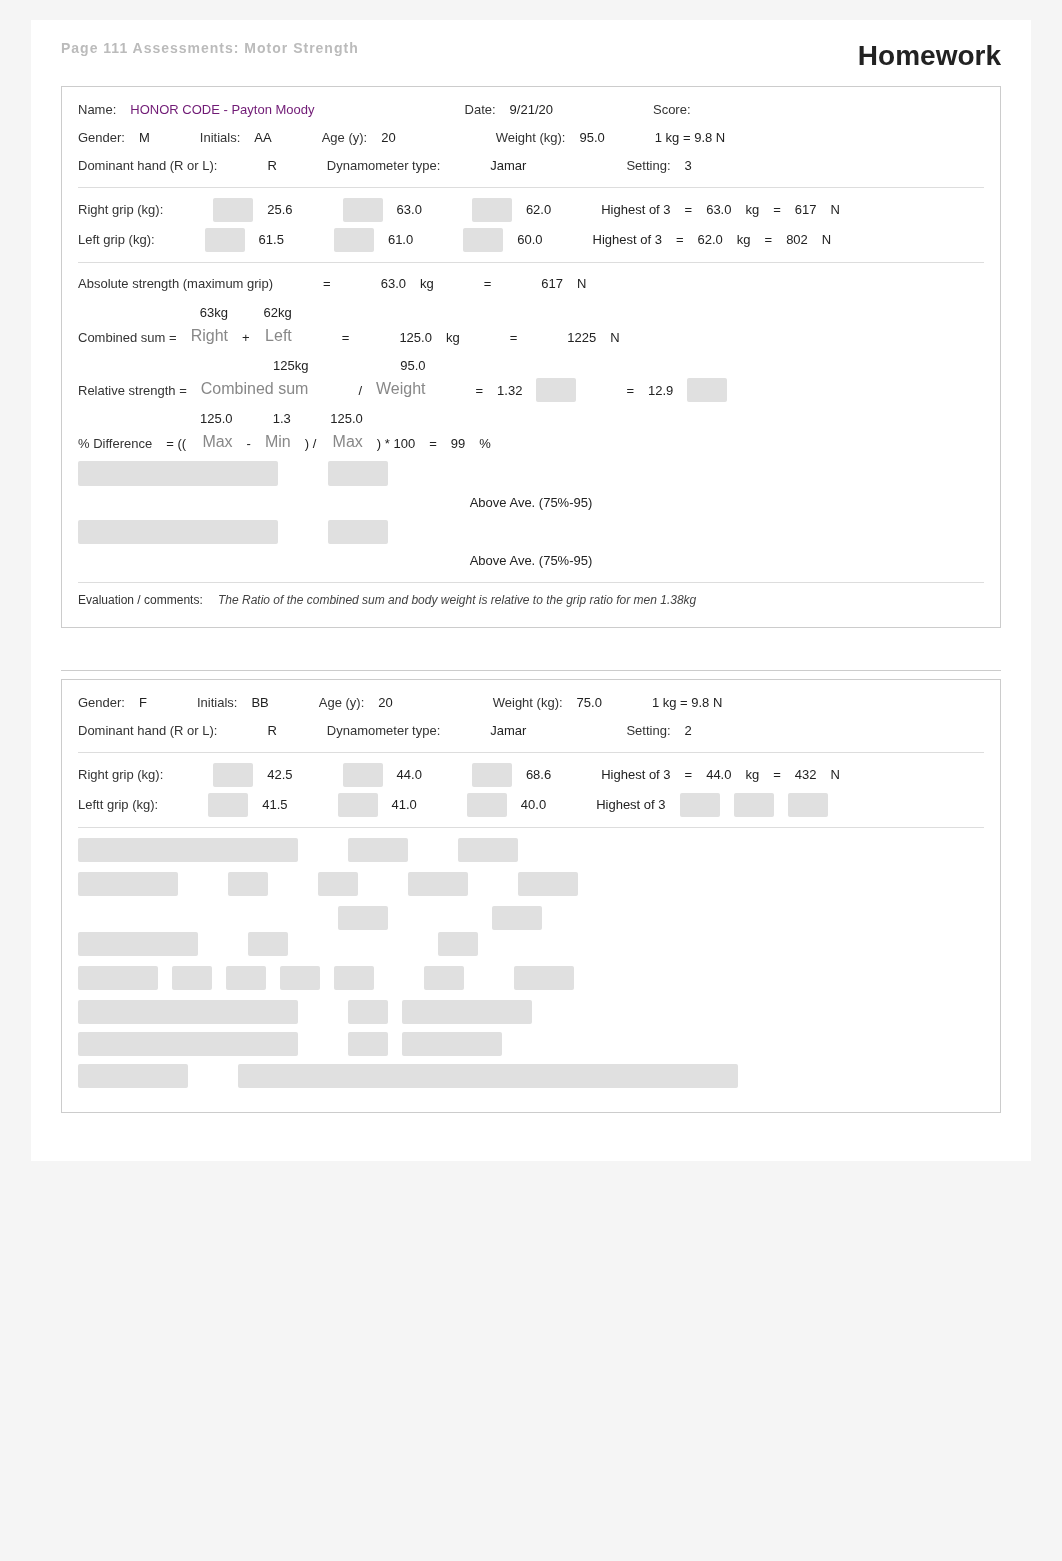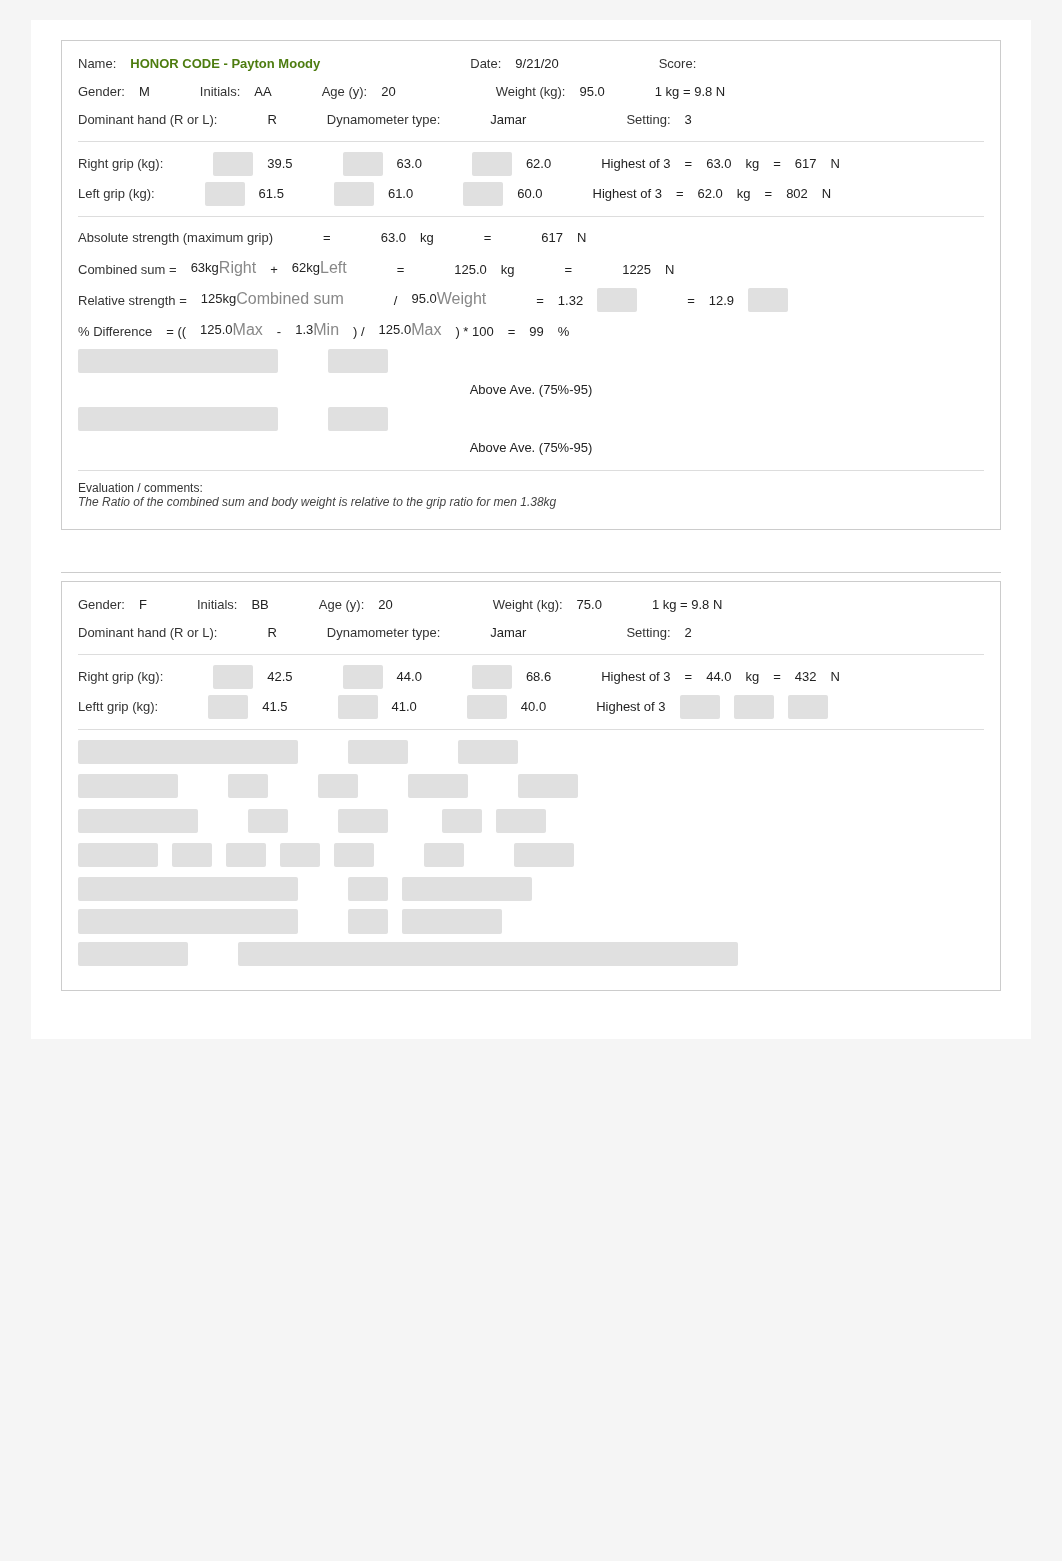--- a/index.html
+++ b/index.html
@@ -52,22 +52,22 @@
       color: #333;
       white-space: nowrap;
       text-align: center;
     }
     .value {
       font-weight: normal;
       color: #222;
       white-space: nowrap;
     }
     .honor-code {
-      color: #4d7c0f;
-      font-weight: bold;
+      color: #701a75;
+      font-weight: normal;
     }
     .blurred {
       color: #ccc;
       background: #e0e0e0;
       border-radius: 2px;
       padding: 1px 6px;
       min-width: 40px;
       display: inline-block;
     }
     .spacer { display: inline-block; width: 14px; }
@@ -82,41 +82,45 @@
       color: #888;
       display: block;
       margin-top: -2px;
     }
     .eval-row {
       display: flex;
       align-items: flex-start;
       margin-top: 6px;
       margin-bottom: 4px;
       font-size: 12px;
-      flex-direction: column;
     }
     .eval-label {
       min-width: 140px;
       color: #333;
     }
     .eval-text {
       color: #444;
       font-style: italic;
       text-align: center;
     }
     .col-stack {
       display: flex;
-      align-items: center;
+      flex-direction: column;
+      align-items: flex-end;
     }
   </style>
 </head>
 <body>
 
 <div class="page">
 
+  <div class="page-header">
+    <div class="page-title-blurred">Page 111   Assessments: Motor Strength</div>
+    <div class="homework-label">Homework</div>
+  </div>
 
   <div class="section-box">
 
     <div class="row">
       <span class="label">Name:</span>
       <span class="spacer"></span>
       <span class="honor-code">HONOR CODE - Payton Moody</span>
       <span class="spacer3"></span>
         <span class="spacer3"></span>
         <span class="spacer3"></span>
@@ -164,21 +168,21 @@
       <span class="value">3</span>
     </div>
 
     <hr class="sep-line">
 
     <div class="row">
       <span class="label">Right grip (kg):</span>
       <span class="spacer3"></span>
       <span class="blurred">&nbsp;&nbsp;&nbsp;&nbsp;</span>
       <span class="spacer"></span>
-      <span class="value">39.5</span>
+      <span class="value">25.6</span>
       <span class="spacer3"></span>
       <span class="blurred">&nbsp;&nbsp;&nbsp;&nbsp;</span>
       <span class="spacer"></span>
       <span class="value">63.0</span>
       <span class="spacer3"></span>
       <span class="blurred">&nbsp;&nbsp;&nbsp;&nbsp;</span>
       <span class="spacer"></span>
       <span class="value">62.0</span>
       <span class="spacer3"></span>
       <span class="value">Highest of 3</span>

